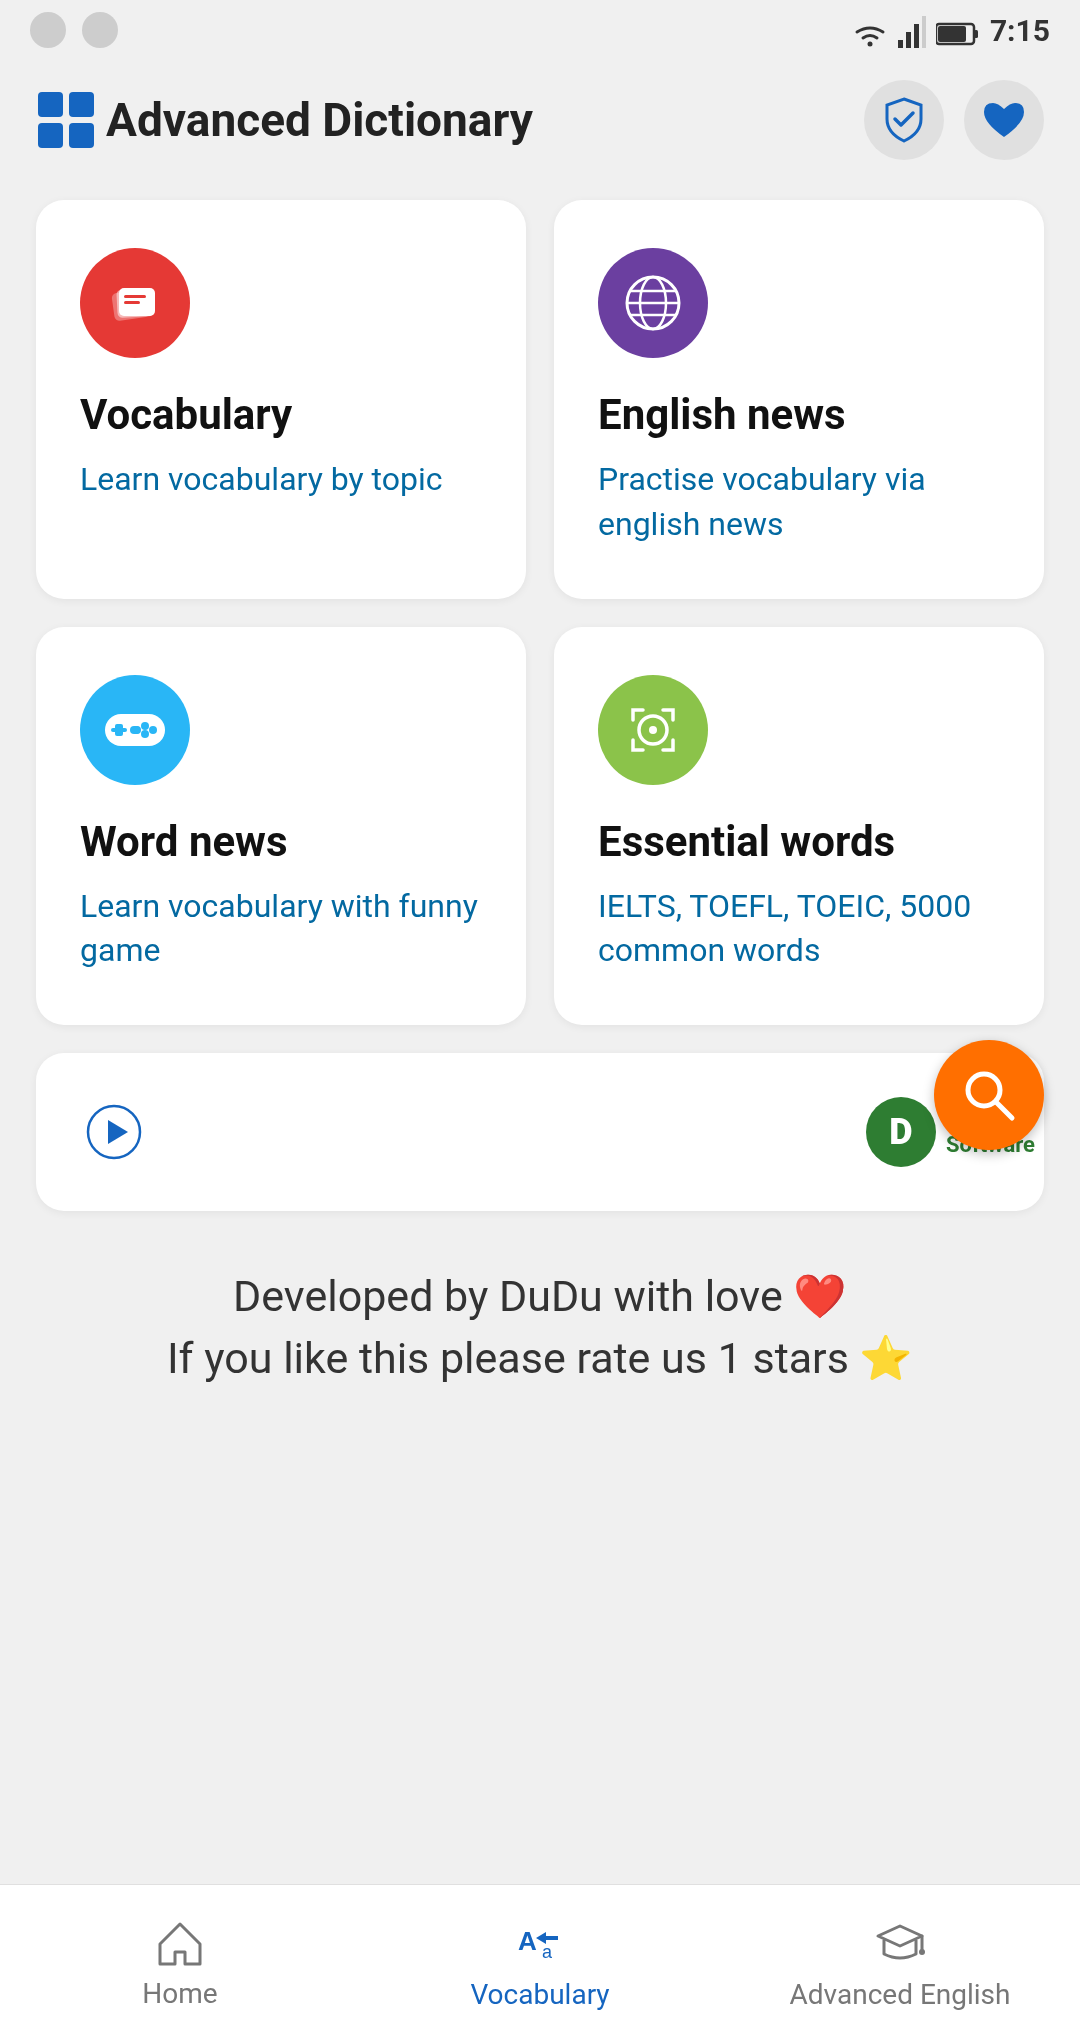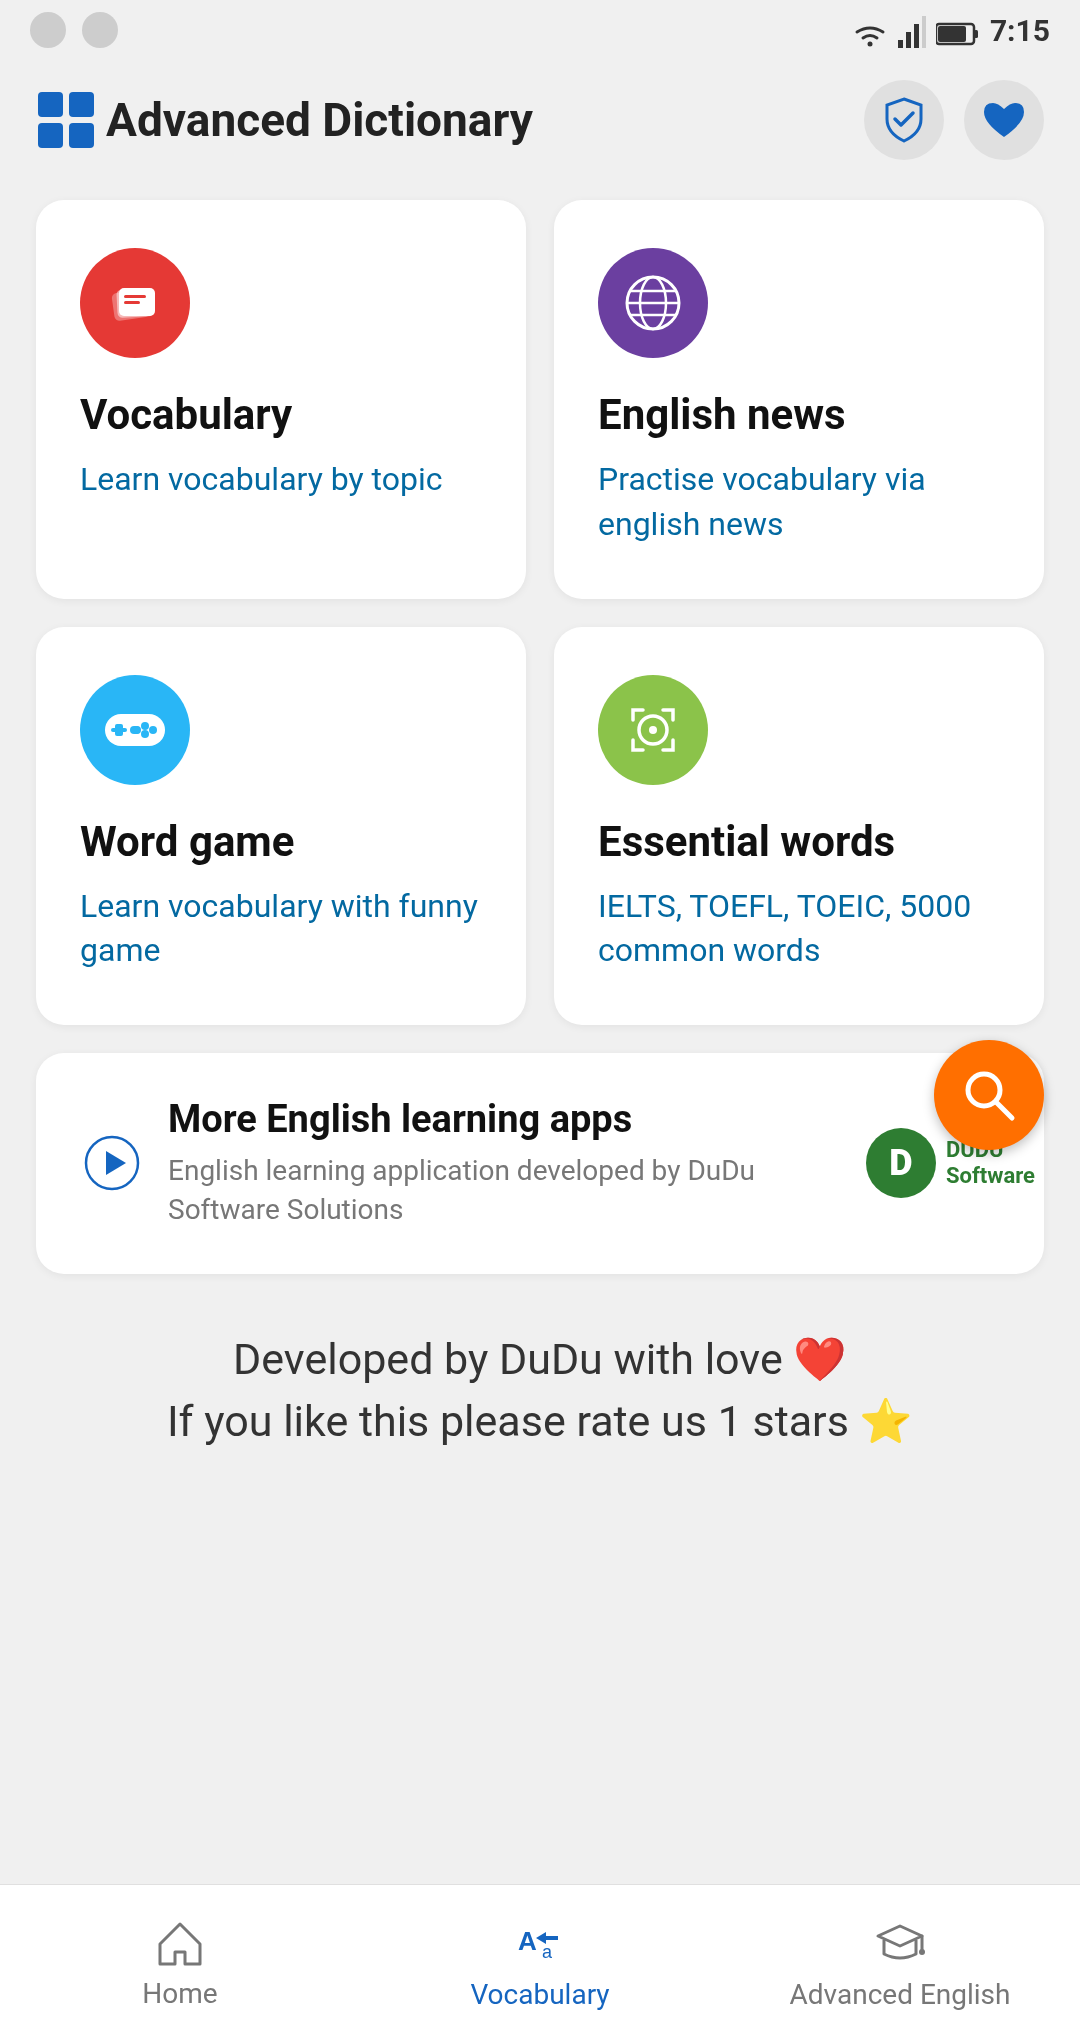--- a/index.html
+++ b/index.html
@@ -343,21 +343,21 @@
           <rect x="8" y="20" width="16" height="4" rx="2" fill="#29B6F6"></rect>
 
           <circle cx="42" cy="18" r="4" fill="#29B6F6"></circle>
           <circle cx="50" cy="22" r="4" fill="#29B6F6"></circle>
           <circle cx="42" cy="26" r="4" fill="#29B6F6"></circle>
           <circle cx="34" cy="22" r="4" fill="#29B6F6"></circle>
 
           <rect x="27" y="18" width="10" height="8" rx="4" fill="#29B6F6"></rect>
         </svg>
       </div>
-      <div class="card-title">Word game</div>
+      <div class="card-title">Word news</div>
       <div class="card-desc">Learn vocabulary with funny game</div>
     </div>
 
     <div class="card" style="position:relative;">
       <div class="card-icon-circle ic-green">
         <svg width="64" height="64" viewBox="0 0 64 64">
           <circle cx="32" cy="32" r="14" fill="none" stroke="white" stroke-width="3.5"></circle>
           <circle cx="32" cy="32" r="4" fill="white"></circle>
 
           <path d="M12 22 L12 12 L22 12" stroke="white" stroke-width="3.5" fill="none" stroke-linecap="round"></path>
@@ -373,24 +373,20 @@
   </div>
 
   <div class="wide-card">
     <div class="wide-card-left">
       <div class="play-icon">
         <svg width="56" height="56" viewBox="0 0 56 56">
           <circle cx="28" cy="28" r="26" fill="none" stroke="#1565C0" stroke-width="2.5"></circle>
           <polygon points="22,16 42,28 22,40" fill="#1565C0"></polygon>
         </svg>
       </div>
-      <div class="wide-card-text">
-        <div class="wc-title">More English learning apps</div>
-        <div class="wc-desc">English learning application developed by DuDu Software Solutions</div>
-      </div>
     </div>
     <div class="dudu-logo">
       <div class="dudu-circle">D</div>
       <div class="dudu-text">DUDU<br>Software</div>
     </div>
   </div>
 
   <div class="footer-text">
     <p>Developed by DuDu with love ❤️</p>
     <p>If you like this please rate us 1 stars ⭐</p>

